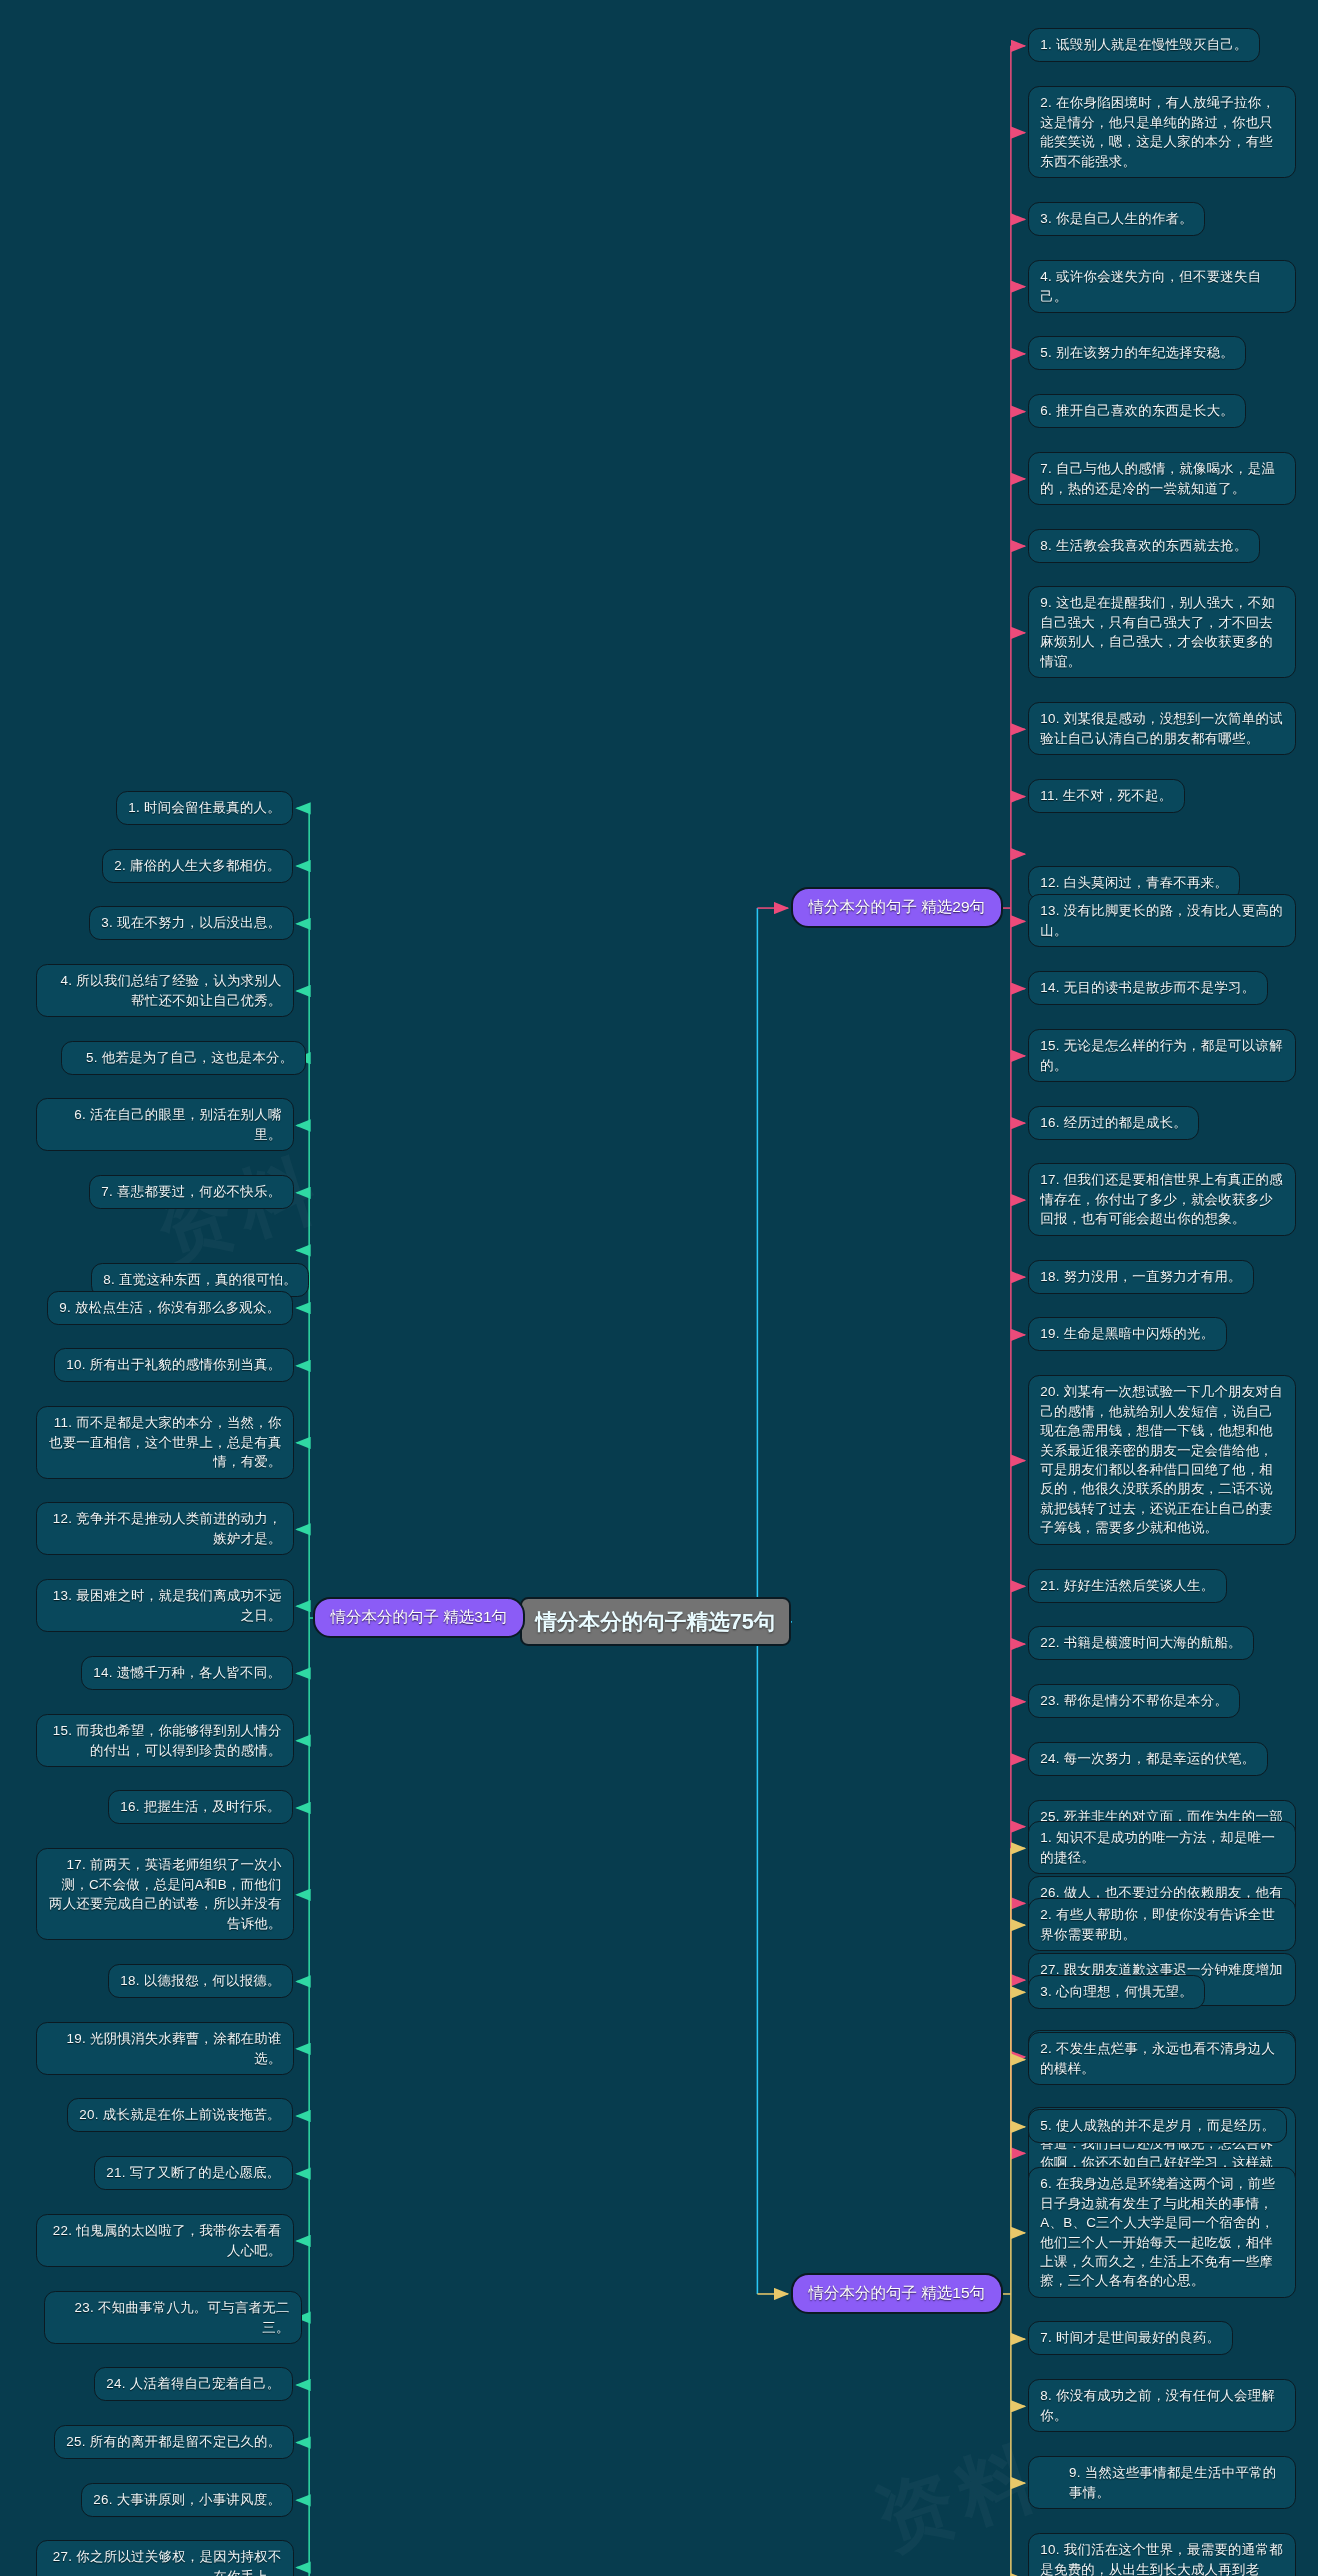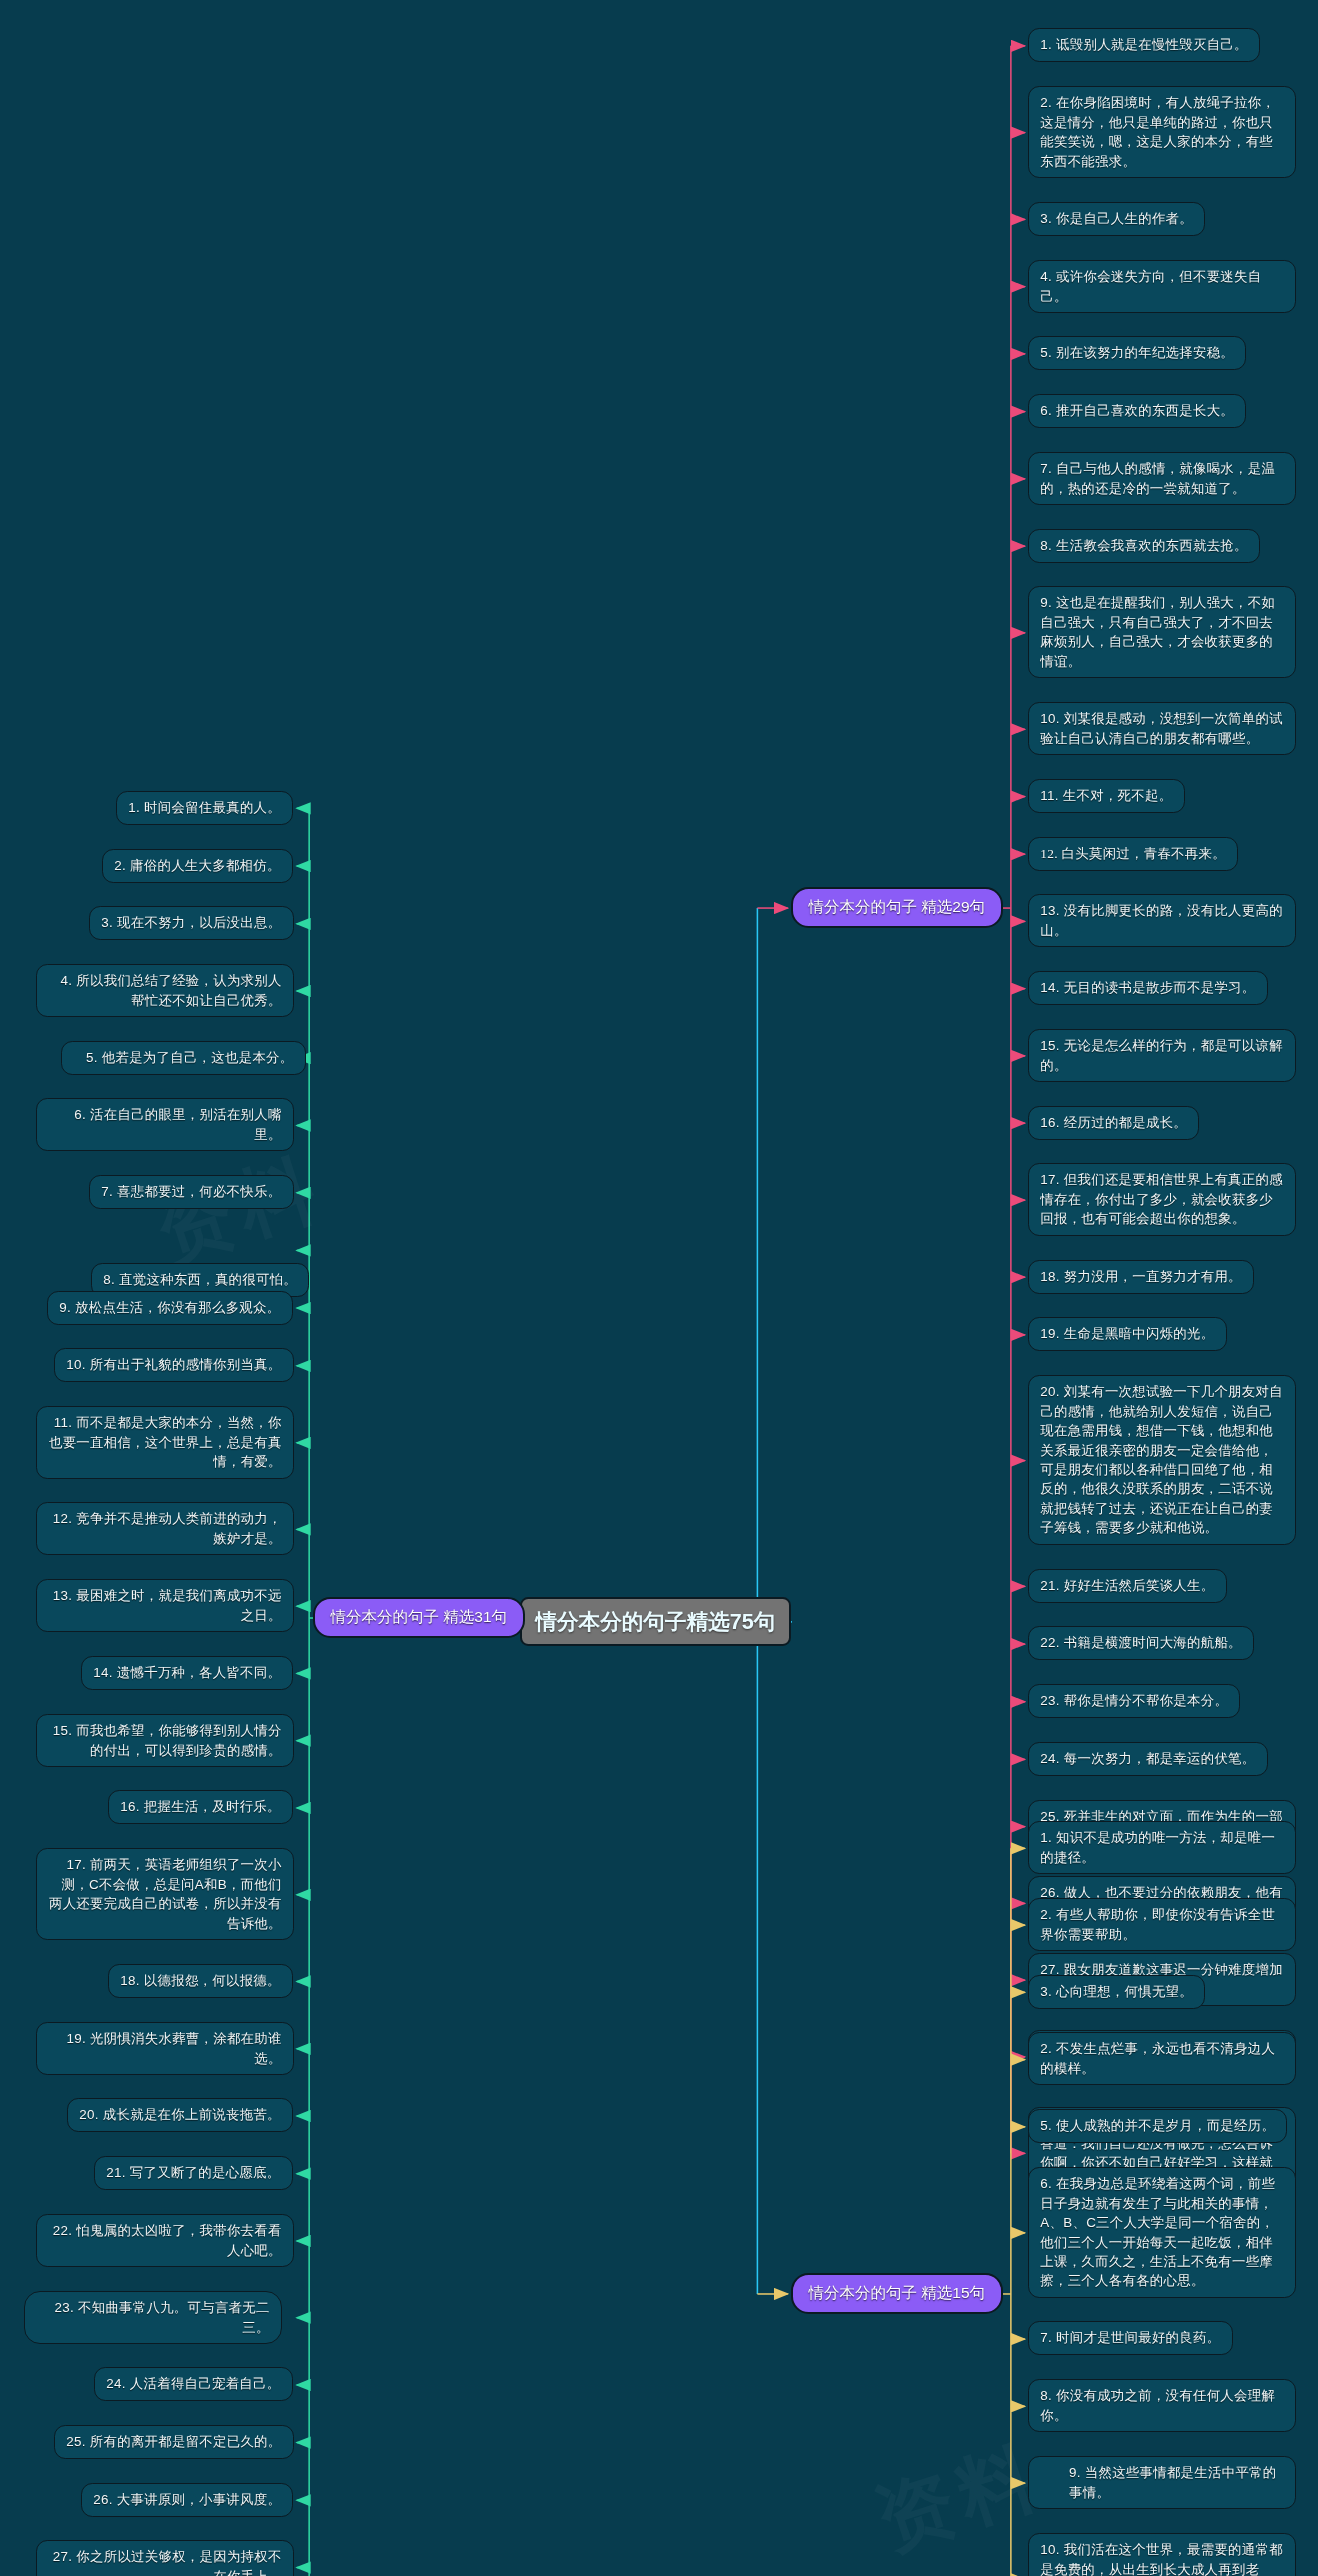--- a/index.html
+++ b/index.html
@@ -189,21 +189,21 @@
       <div class="node leaf-right" style="left: 1028px; max-width: 268px; top: 86px;">2. 在你身陷困境时，有人放绳子拉你，这是情分，他只是单纯的路过，你也只能笑笑说，嗯，这是人家的本分，有些东西不能强求。</div>
       <div class="node leaf-right" style="left: 1028px; max-width: 268px; top: 202px;">3. 你是自己人生的作者。</div>
       <div class="node leaf-right" style="left: 1028px; max-width: 268px; top: 260px;">4. 或许你会迷失方向，但不要迷失自己。</div>
       <div class="node leaf-right" style="left: 1028px; max-width: 268px; top: 336px;">5. 别在该努力的年纪选择安稳。</div>
       <div class="node leaf-right" style="left: 1028px; max-width: 268px; top: 394px;">6. 推开自己喜欢的东西是长大。</div>
       <div class="node leaf-right" style="left: 1028px; max-width: 268px; top: 452px;">7. 自己与他人的感情，就像喝水，是温的，热的还是冷的一尝就知道了。</div>
       <div class="node leaf-right" style="left: 1028px; max-width: 268px; top: 529px;">8. 生活教会我喜欢的东西就去抢。</div>
       <div class="node leaf-right" style="left: 1028px; max-width: 268px; top: 586px;">9. 这也是在提醒我们，别人强大，不如自己强大，只有自己强大了，才不回去麻烦别人，自己强大，才会收获更多的情谊。</div>
       <div class="node leaf-right" style="left: 1028px; max-width: 268px; top: 702px;">10. 刘某很是感动，没想到一次简单的试验让自己认清自己的朋友都有哪些。</div>
       <div class="node leaf-right" style="left: 1028px; max-width: 268px; top: 779px;">11. 生不对，死不起。</div>
-      <div class="node leaf-right" style="left: 1028px; max-width: 268px; top: 837px; font-family: Liberation Serif, serif;">12. 白头莫闲过，青春不再来。</div>
+      <div class="node leaf-right" style="left: 1028px; max-width: 268px; top: 866px;">12. 白头莫闲过，青春不再来。</div>
       <div class="node leaf-right" style="left: 1028px; max-width: 268px; top: 894px;">13. 没有比脚更长的路，没有比人更高的山。</div>
       <div class="node leaf-right" style="left: 1028px; max-width: 268px; top: 971px;">14. 无目的读书是散步而不是学习。</div>
       <div class="node leaf-right" style="left: 1028px; max-width: 268px; top: 1029px;">15. 无论是怎么样的行为，都是可以谅解的。</div>
       <div class="node leaf-right" style="left: 1028px; max-width: 268px; top: 1106px;">16. 经历过的都是成长。</div>
       <div class="node leaf-right" style="left: 1028px; max-width: 268px; top: 1163px;">17. 但我们还是要相信世界上有真正的感情存在，你付出了多少，就会收获多少回报，也有可能会超出你的想象。</div>
       <div class="node leaf-right" style="left: 1028px; max-width: 268px; top: 1260px;">18. 努力没用，一直努力才有用。</div>
       <div class="node leaf-right" style="left: 1028px; max-width: 268px; top: 1317px;">19. 生命是黑暗中闪烁的光。</div>
       <div class="node leaf-right" style="left: 1028px; max-width: 268px; top: 1375px;">20. 刘某有一次想试验一下几个朋友对自己的感情，他就给别人发短信，说自己现在急需用钱，想借一下钱，他想和他关系最近很亲密的朋友一定会借给他，可是朋友们都以各种借口回绝了他，相反的，他很久没联系的朋友，二话不说就把钱转了过去，还说正在让自己的妻子筹钱，需要多少就和他说。</div>
       <div class="node leaf-right" style="left: 1028px; max-width: 268px; top: 1569px;">21. 好好生活然后笑谈人生。</div>
       <div class="node leaf-right" style="left: 1028px; max-width: 268px; top: 1626px;">22. 书籍是横渡时间大海的航船。</div>
@@ -243,21 +243,21 @@
       <div class="node leaf-left" style="max-width: 258px; top: 1579px; left: 36px;">13. 最困难之时，就是我们离成功不远之日。</div>
       <div class="node leaf-left" style="max-width: 258px; top: 1656px; left: 81px;">14. 遗憾千万种，各人皆不同。</div>
       <div class="node leaf-left" style="max-width: 258px; top: 1714px; left: 36px;">15. 而我也希望，你能够得到别人情分的付出，可以得到珍贵的感情。</div>
       <div class="node leaf-left" style="max-width: 258px; top: 1790px; left: 108px;">16. 把握生活，及时行乐。</div>
       <div class="node leaf-left" style="max-width: 258px; top: 1848px; left: 36px;">17. 前两天，英语老师组织了一次小测，C不会做，总是问A和B，而他们两人还要完成自己的试卷，所以并没有告诉他。</div>
       <div class="node leaf-left" style="max-width: 258px; top: 1964px; left: 108px;">18. 以德报怨，何以报德。</div>
       <div class="node leaf-left" style="max-width: 258px; top: 2022px; left: 36px;">19. 光阴惧消失水葬曹，涂都在助谁选。</div>
       <div class="node leaf-left" style="max-width: 258px; top: 2098px; left: 67px;">20. 成长就是在你上前说丧拖苦。</div>
       <div class="node leaf-left" style="max-width: 258px; top: 2156px; left: 94px;">21. 写了又断了的是心愿底。</div>
       <div class="node leaf-left" style="max-width: 258px; top: 2214px; left: 36px;">22. 怕鬼属的太凶啦了，我带你去看看人心吧。</div>
-      <div class="node leaf-left" style="max-width: 258px; top: 2291px; left: 24px; border-radius: 16px;">23. 不知曲事常八九。可与言者无二三。</div>
+      <div class="node leaf-left" style="max-width: 258px; top: 2291px; left: 44px;">23. 不知曲事常八九。可与言者无二三。</div>
       <div class="node leaf-left" style="max-width: 258px; top: 2367px; left: 94px;">24. 人活着得自己宠着自己。</div>
       <div class="node leaf-left" style="max-width: 258px; top: 2425px; left: 54px;">25. 所有的离开都是留不定已久的。</div>
       <div class="node leaf-left" style="max-width: 258px; top: 2483px; left: 81px;">26. 大事讲原则，小事讲风度。</div>
       <div class="node leaf-left" style="max-width: 258px; top: 2540px; left: 36px;">27. 你之所以过关够权，是因为持权不在你手上。</div>
     </div>
 
 </div>
 
 
 </body></html>

